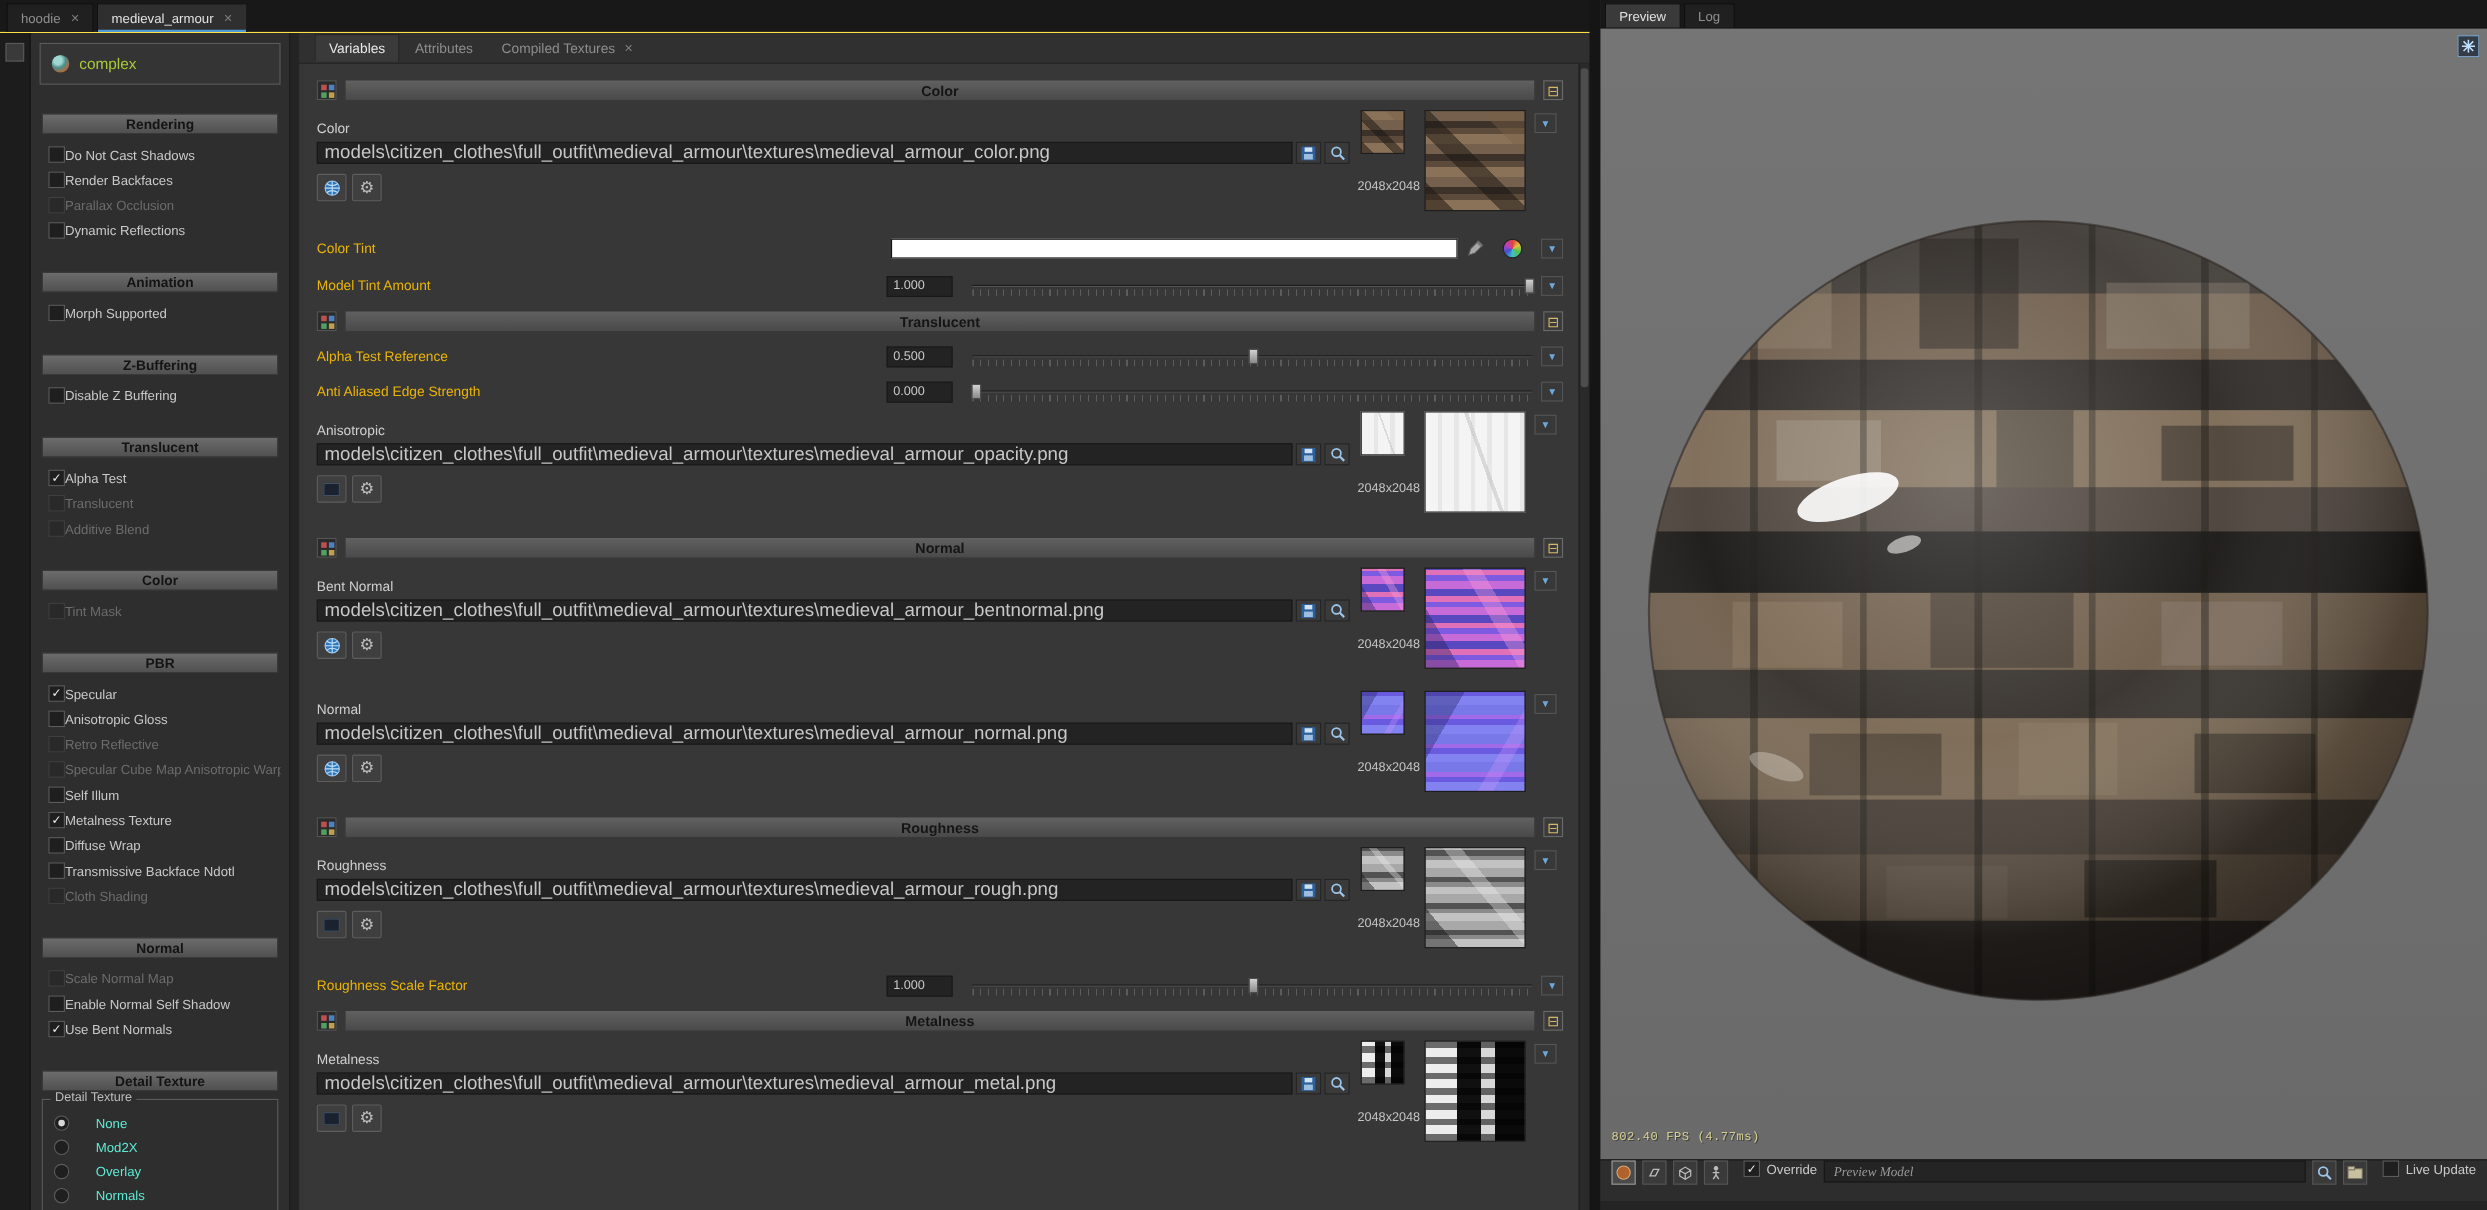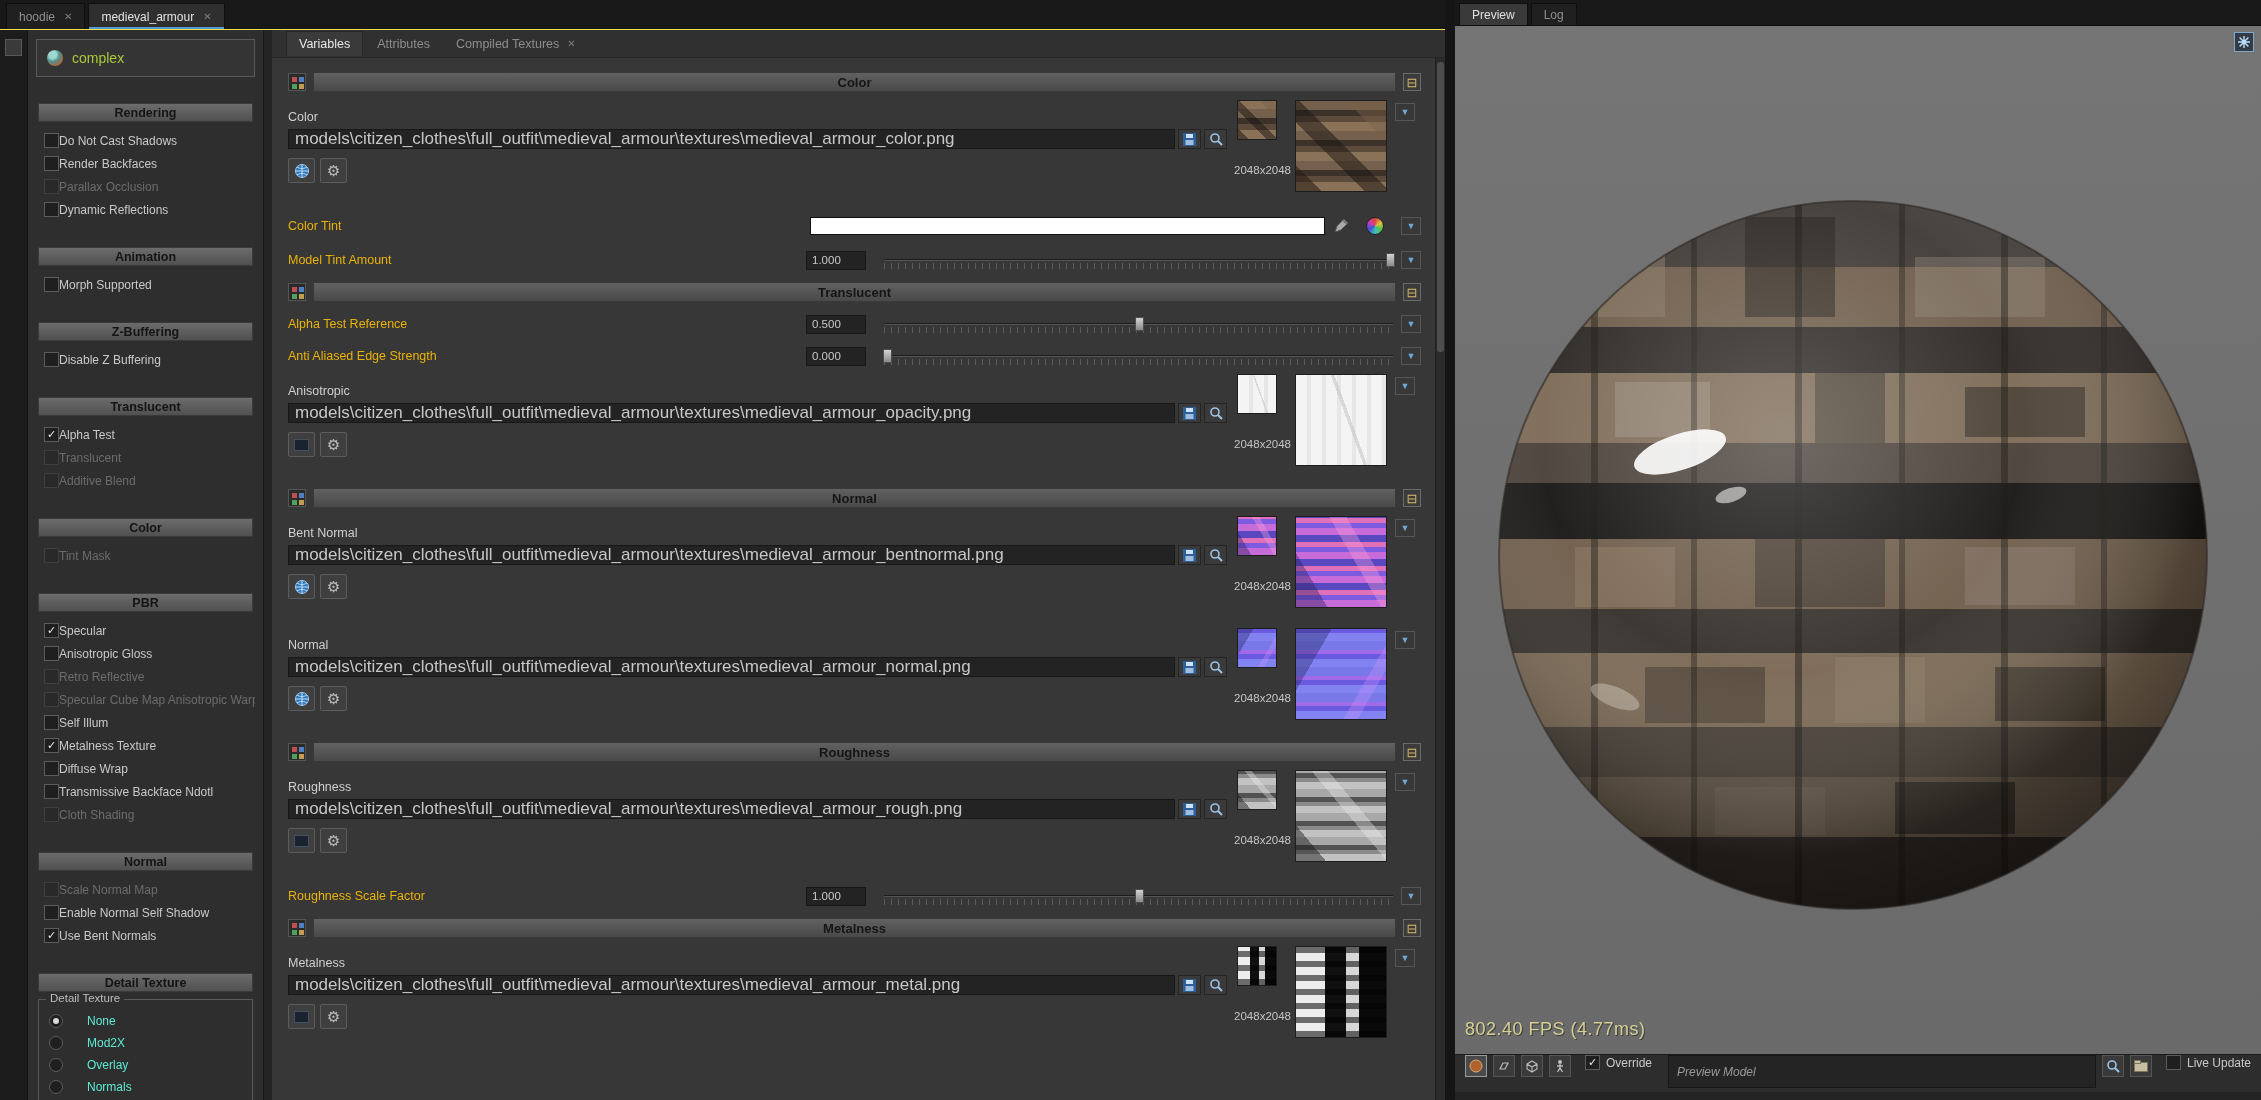--- a/index.html
+++ b/index.html
@@ -110,26 +110,26 @@
 .splitter{position:absolute;left:1445px;top:0;width:10px;height:1100px;background:#151515}
 
 
 .preview{position:absolute;left:1455px;top:0;width:806px;height:1100px;background:#242424}
 .pv-tabbar{height:26px;background:#181818;border-bottom:1px solid #0e0e0e;display:flex;align-items:flex-end;padding-left:4px}
 .pv-tab{height:22px;display:flex;align-items:center;padding:0 12px;font-size:12px;color:#8f8f8f;background:#202020;border:1px solid #0f0f0f;border-bottom:none;margin-right:3px}
 .pv-tab.active{background:#3a3a3a;color:#e0e0e0}
 .viewport{position:absolute;left:0;top:26px;width:806px;height:1028px;background:linear-gradient(#757575,#6a6a6a);overflow:hidden}
 .vp-settings{position:absolute;top:6px;right:7px;width:20px;height:20px;background:rgba(30,40,52,.75);border:1px solid #7fa8cc;display:flex;align-items:center;justify-content:center}
 .sphere-wrap{position:absolute;left:40px;top:171px;width:716px;height:716px}
-.stats{position:absolute;left:10px;bottom:14px;font-family:Liberation Sans, sans-serif;font-size:18px;color:#d6d092;text-shadow:1px 1px 0 rgba(0,0,0,.45);letter-spacing:.5px}
+.stats{position:absolute;left:10px;bottom:14px;font-family:Liberation Mono, monospace;font-size:11px;color:#d6d092;text-shadow:1px 1px 0 rgba(0,0,0,.45);letter-spacing:.5px}
 .pv-toolbar{position:absolute;left:0;top:1054px;width:806px;height:38px;background:#2d2d2d;border-top:1px solid #1a1a1a;display:flex;align-items:flex-start;gap:6px;padding:0 10px}
 .pvt-btn{width:22px;height:22px;background:#3a3a3a;border:1px solid #555;display:flex;align-items:center;justify-content:center}
 .pvt-btn.active{background:#4a4a4a;border-color:#9a9a9a}
 .pv-check{display:flex;align-items:center;gap:6px;margin-left:8px;font-size:12px;color:#c9c9c9;white-space:nowrap}
-.pv-model{flex:1;height:33px;background:#242424;border:1px solid #171717;color:#cccccc;font-size:12px;padding:0 8px;margin-left:10px;font-family:Liberation Sans, sans-serif}
+.pv-model{flex:1;height:20px;background:#242424;border:1px solid #171717;color:#cccccc;font-size:12px;padding:0 8px;margin-left:0;font-family:Liberation Serif, serif}
 .pv-model::placeholder{font-style:italic;color:#9a9a9a}
 .pv-footer{position:absolute;left:0;top:1092px;width:806px;height:8px;background:#242424}
 </style>
 </head>
 <body>
 
 <div class="app">
 
   <div class="win-tabbar">
     <div class="win-tab">

